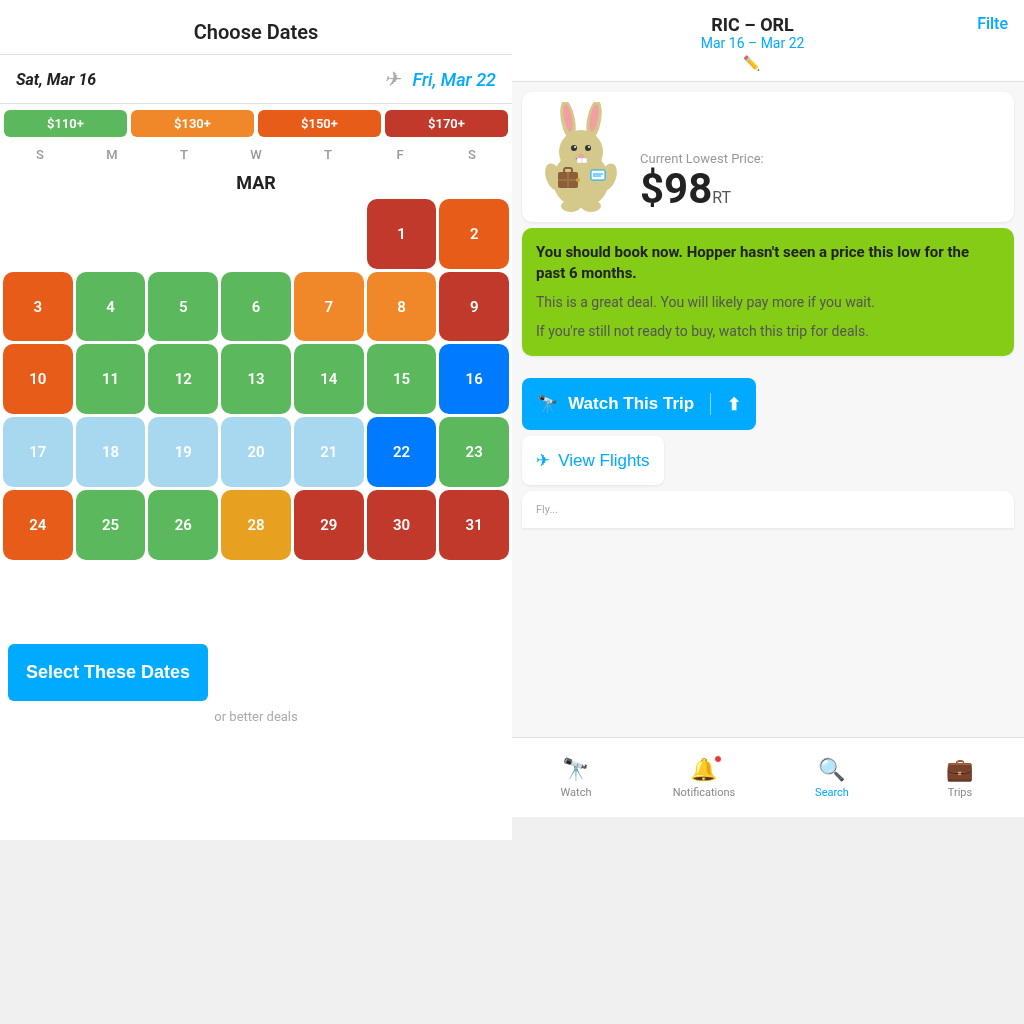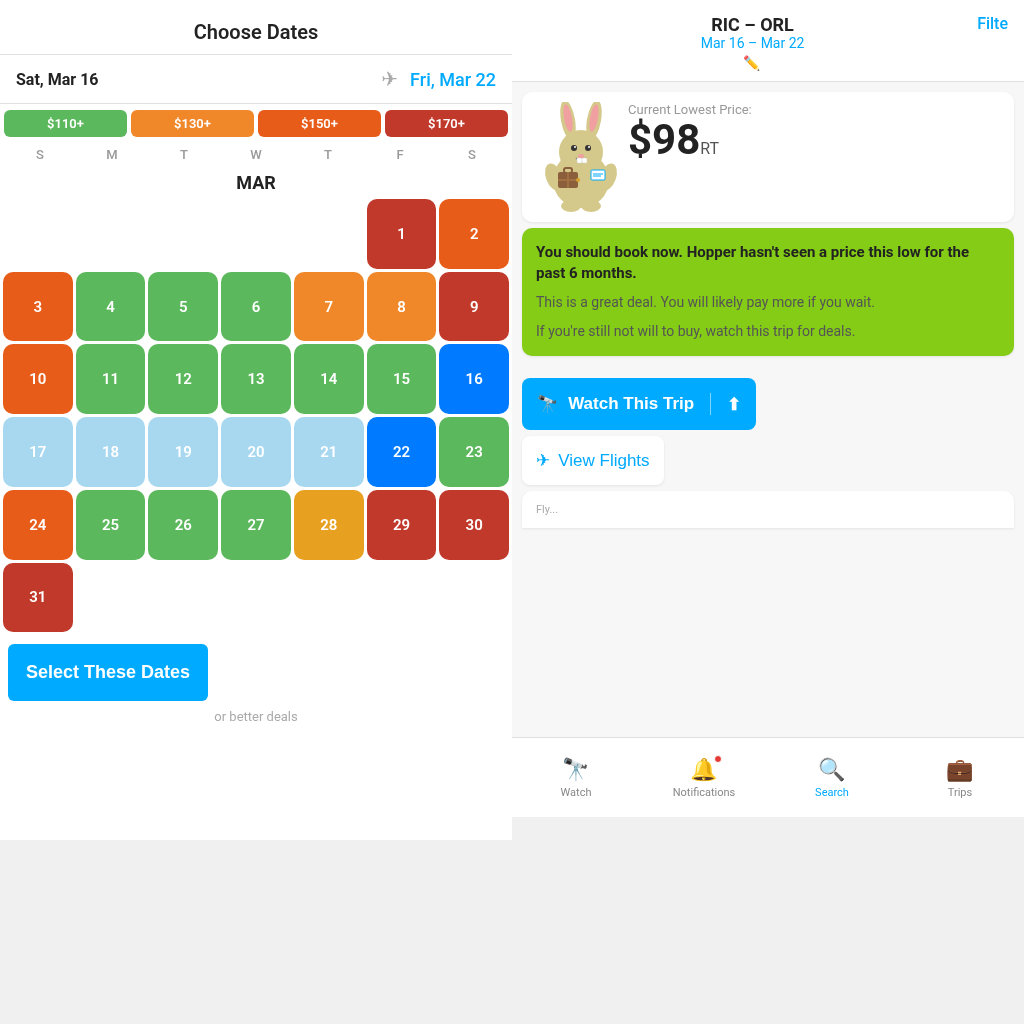--- a/index.html
+++ b/index.html
@@ -30,20 +30,21 @@
       font-weight: 600;
       color: #222;
     }
 
     .date-row {
       display: flex;
       align-items: center;
       border-top: 1px solid #e0e0e0;
       border-bottom: 1px solid #e0e0e0;
       padding: 12px 16px;
+      font-style: italic;
     }
     .date-depart {
       flex: 1;
       font-size: 16px;
       font-weight: 700;
       color: #222;
     }
     .date-arrow {
       color: #aaa;
       font-size: 20px;
@@ -185,22 +186,22 @@
       font-size: 16px;
       font-weight: 500;
     }
 
     .price-card {
       background: #fff;
       margin: 10px 10px 6px;
       border-radius: 10px;
       padding: 10px 14px;
       display: flex;
-      align-items: flex-start;
-      gap: 2px;
+      align-items: flex-end;
+      gap: 14px;
       box-shadow: 0 1px 3px rgba(0,0,0,0.08);
     }
 
     .bunny-mascot {
       width: 90px;
       height: 110px;
       flex-shrink: 0;
       position: relative;
     }
 
@@ -422,21 +423,20 @@
       <div class="cal-cell light-blue">18</div>
       <div class="cal-cell light-blue">19</div>
       <div class="cal-cell light-blue">20</div>
       <div class="cal-cell light-blue">21</div>
       <div class="cal-cell blue">22</div>
       <div class="cal-cell green">23</div>
 
       <div class="cal-cell dark-orange">24</div>
       <div class="cal-cell green">25</div>
       <div class="cal-cell green">26</div>
-      <div class="cal-cell green">27</div>
       <div class="cal-cell yellow">28</div>
       <div class="cal-cell red">29</div>
       <div class="cal-cell red">30</div>
 
       <div class="cal-cell red">31</div>
       <div class="cal-cell empty"></div>
       <div class="cal-cell empty"></div>
       <div class="cal-cell empty"></div>
       <div class="cal-cell empty"></div>
       <div class="cal-cell empty"></div>
@@ -507,21 +507,21 @@
         <div class="current-lowest">Current Lowest Price:</div>
         <div class="big-price">
           <span>$98</span><span class="rt-label">RT</span>
         </div>
       </div>
     </div>
 
     <div class="advice-card">
       <div class="advice-title">You should book now. Hopper hasn't seen a price this low for the past 6 months.</div>
       <div class="advice-body">This is a great deal. You will likely pay more if you wait.</div>
-      <div class="advice-body2">If you're still not will to buy, watch this trip for deals.</div>
+      <div class="advice-body2">If you're still not ready to buy, watch this trip for deals.</div>
     </div>
 
     <button class="watch-btn">
       <span>🔭</span>
       <span>Watch This Trip</span>
       <div class="watch-divider"></div>
       <span>⬆</span>
     </button>
 
     <button class="view-flights-btn">

